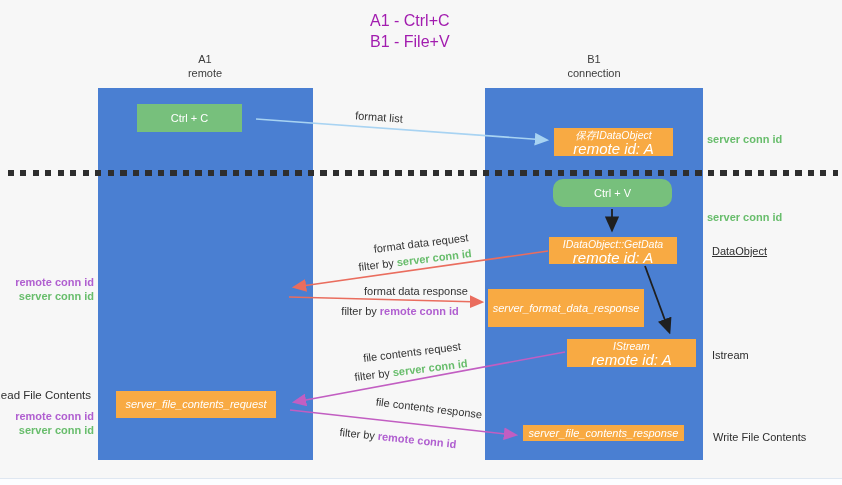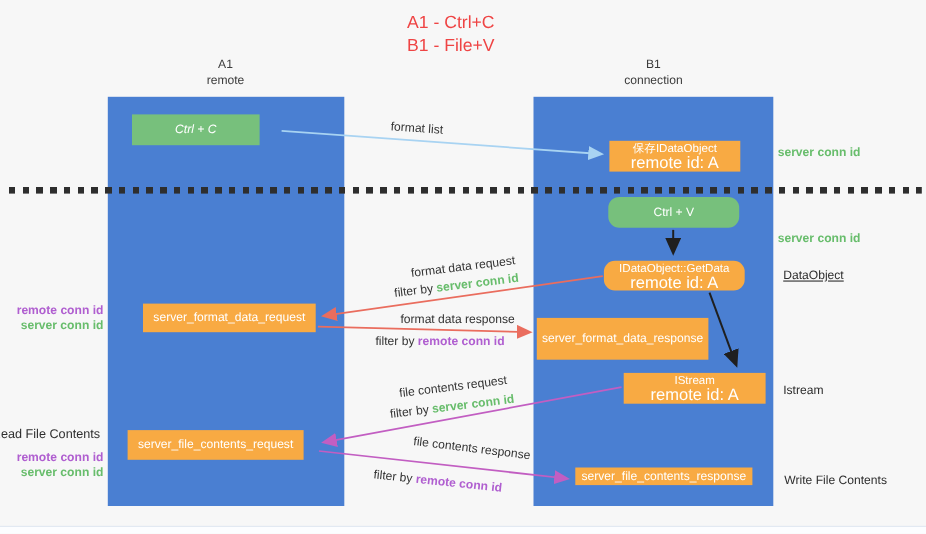--- a/index.html
+++ b/index.html
@@ -5,21 +5,21 @@
   html,body{margin:0;padding:0;}
   .canvas{
     position:relative;
     width:842px;height:485px;
     background:#f7f7f7;
     font-family:"Liberation Sans", sans-serif;
     overflow:hidden;
   }
   .title{
     position:absolute;left:370px;top:10px;
-    font-size:16px;line-height:21px;color:#ef4444;
+    font-size:16px;line-height:21px;color:#a21caf;
     white-space:pre;
   }
   .col-header{
     position:absolute;top:52px;
     font-size:11px;line-height:14px;color:#3c3c3c;
     text-align:center;transform:translateX(-50%);
     white-space:pre;
   }
   .column{
     position:absolute;top:88px;height:372px;
@@ -30,21 +30,21 @@
   .dotted-line{
     position:absolute;left:8px;top:170px;width:830px;height:6px;
     background:repeating-linear-gradient(to right,#2e2e2e 0 6px,transparent 6px 12.5px);
   }
   .node{
     position:absolute;color:#ffffff;text-align:center;
     display:flex;flex-direction:column;justify-content:center;
     font-size:11px;line-height:13px;
   }
   .node-green{background:#77c07c;}
-  .node-orange{background:#f8aa43;}
+  .node-orange{background:#f8aa43;font-style:italic;}
   .node .l2{font-size:15px;}
   .two-line{font-size:10.5px;}
   .arrow-label{
     position:absolute;font-size:11px;color:#333333;
     white-space:nowrap;transform:translate(-50%,-50%);
   }
   .side-label{
     position:absolute;font-size:11px;color:#2e2e2e;white-space:nowrap;
   }
   .side-label.right-align{text-align:right;}
@@ -90,41 +90,38 @@
     </defs>
     <line x1="256" y1="119" x2="546" y2="140" stroke="#a8d3f2" stroke-width="1.6" marker-end="url(#head-blue)"></line>
     <line x1="612" y1="209" x2="612" y2="229" stroke="#1f1f1f" stroke-width="1.8" marker-end="url(#head-black)"></line>
     <line x1="548" y1="251" x2="295" y2="287" stroke="#ea6d5e" stroke-width="1.6" marker-end="url(#head-red)"></line>
     <line x1="289" y1="297" x2="481" y2="302" stroke="#ea6d5e" stroke-width="1.6" marker-end="url(#head-red)"></line>
     <line x1="645" y1="266" x2="669" y2="331" stroke="#1f1f1f" stroke-width="1.8" marker-end="url(#head-black)"></line>
     <line x1="565" y1="352" x2="295" y2="402" stroke="#c25ec2" stroke-width="1.6" marker-end="url(#head-magenta)"></line>
     <line x1="290" y1="410" x2="515" y2="435" stroke="#c25ec2" stroke-width="1.6" marker-end="url(#head-magenta)"></line>
   </svg>
 
-  <div class="node node-green" style="left:120px;top:104px;width:116px;height:28px;font-style:italic;">
+  <div class="node node-green" style="left:137px;top:104px;width:105px;height:28px;">
       <span>Ctrl + C</span>
     </div>
 
   <div class="node node-orange two-line" style="left:554px;top:128px;width:119px;height:28px;">
     <span>保存IDataObject</span>
     <span class="l2">remote id: A</span>
   </div>
 
   <div class="node node-green" style="left:553px;top:179px;width:119px;height:28px;border-radius:10px;">
       <span>Ctrl + V</span>
     </div>
 
-  <div class="node node-orange two-line" style="left:549px;top:237px;width:128px;height:27px;border-radius:10px;">
+  <div class="node node-orange two-line" style="left:549px;top:237px;width:128px;height:27px;">
     <span>IDataObject::GetData</span>
     <span class="l2">remote id: A</span>
   </div>
 
-  <div class="node node-orange" style="left:130px;top:276px;width:157px;height:26px;">
-      <span>server_format_data_request</span>
-    </div>
 
   <div class="node node-orange" style="left:488px;top:289px;width:156px;height:38px;">
       <span>server_format_data_response</span>
     </div>
 
   <div class="node node-orange two-line" style="left:567px;top:339px;width:129px;height:28px;">
     <span>IStream</span>
     <span class="l2">remote id: A</span>
   </div>
 

